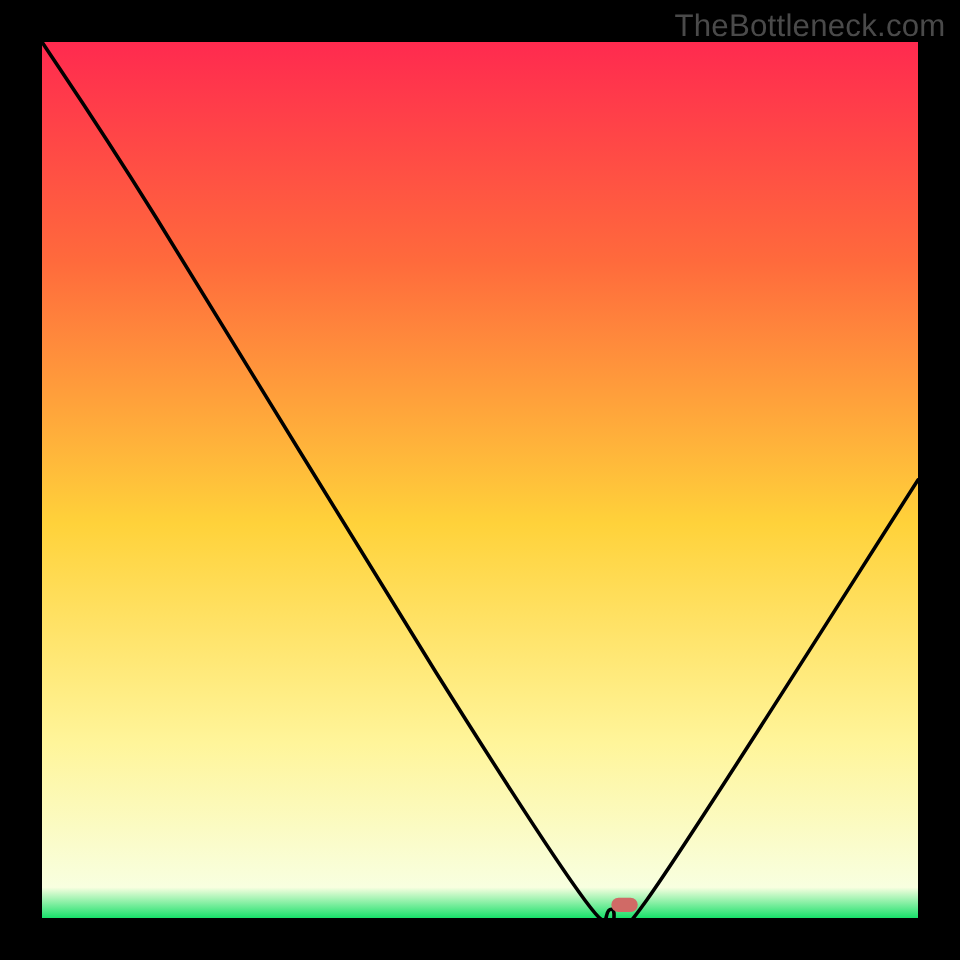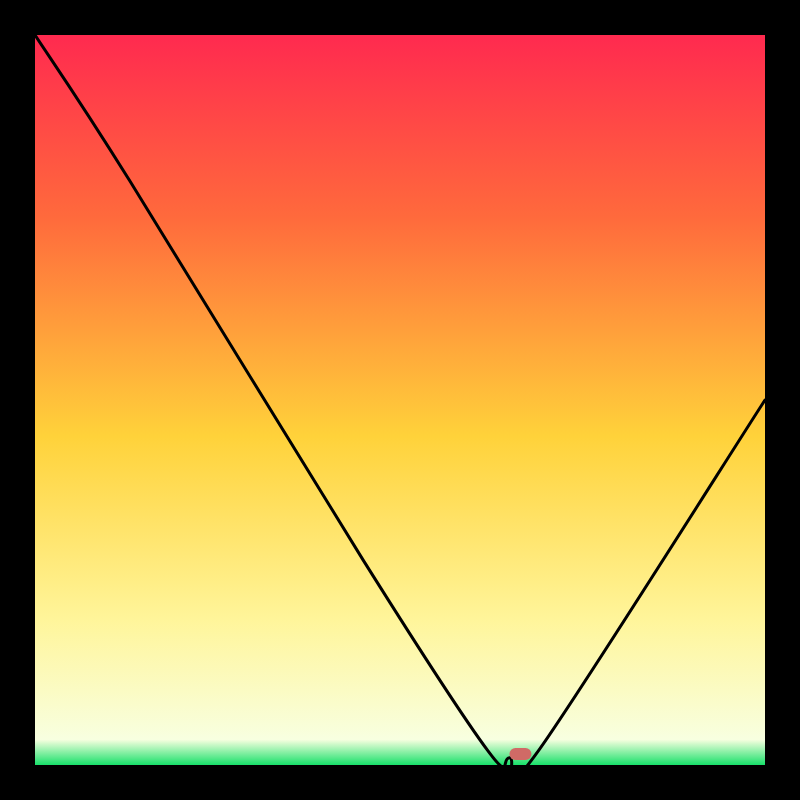--- a/index.html
+++ b/index.html
@@ -40,20 +40,21 @@
     font-size: 26px;
     letter-spacing: 0.2px;
     user-select: none;
   }
 </style>
 </head>
 <body>
 
 <div class="frame">
 
+  <div class="watermark">TheBottleneck.com</div>
 
   <div class="plot">
     <svg viewBox="0 0 730 730">
       <defs>
         <linearGradient id="bg-grad" x1="0" y1="0" x2="0" y2="1">
             <stop offset="0%" stop-color="#ff2a4f"></stop>
             <stop offset="25%" stop-color="#ff6a3c"></stop>
             <stop offset="55.00000000000001%" stop-color="#ffd23a"></stop>
             <stop offset="80%" stop-color="#fff59a"></stop>
             <stop offset="96.5%" stop-color="#f8ffe0"></stop>

